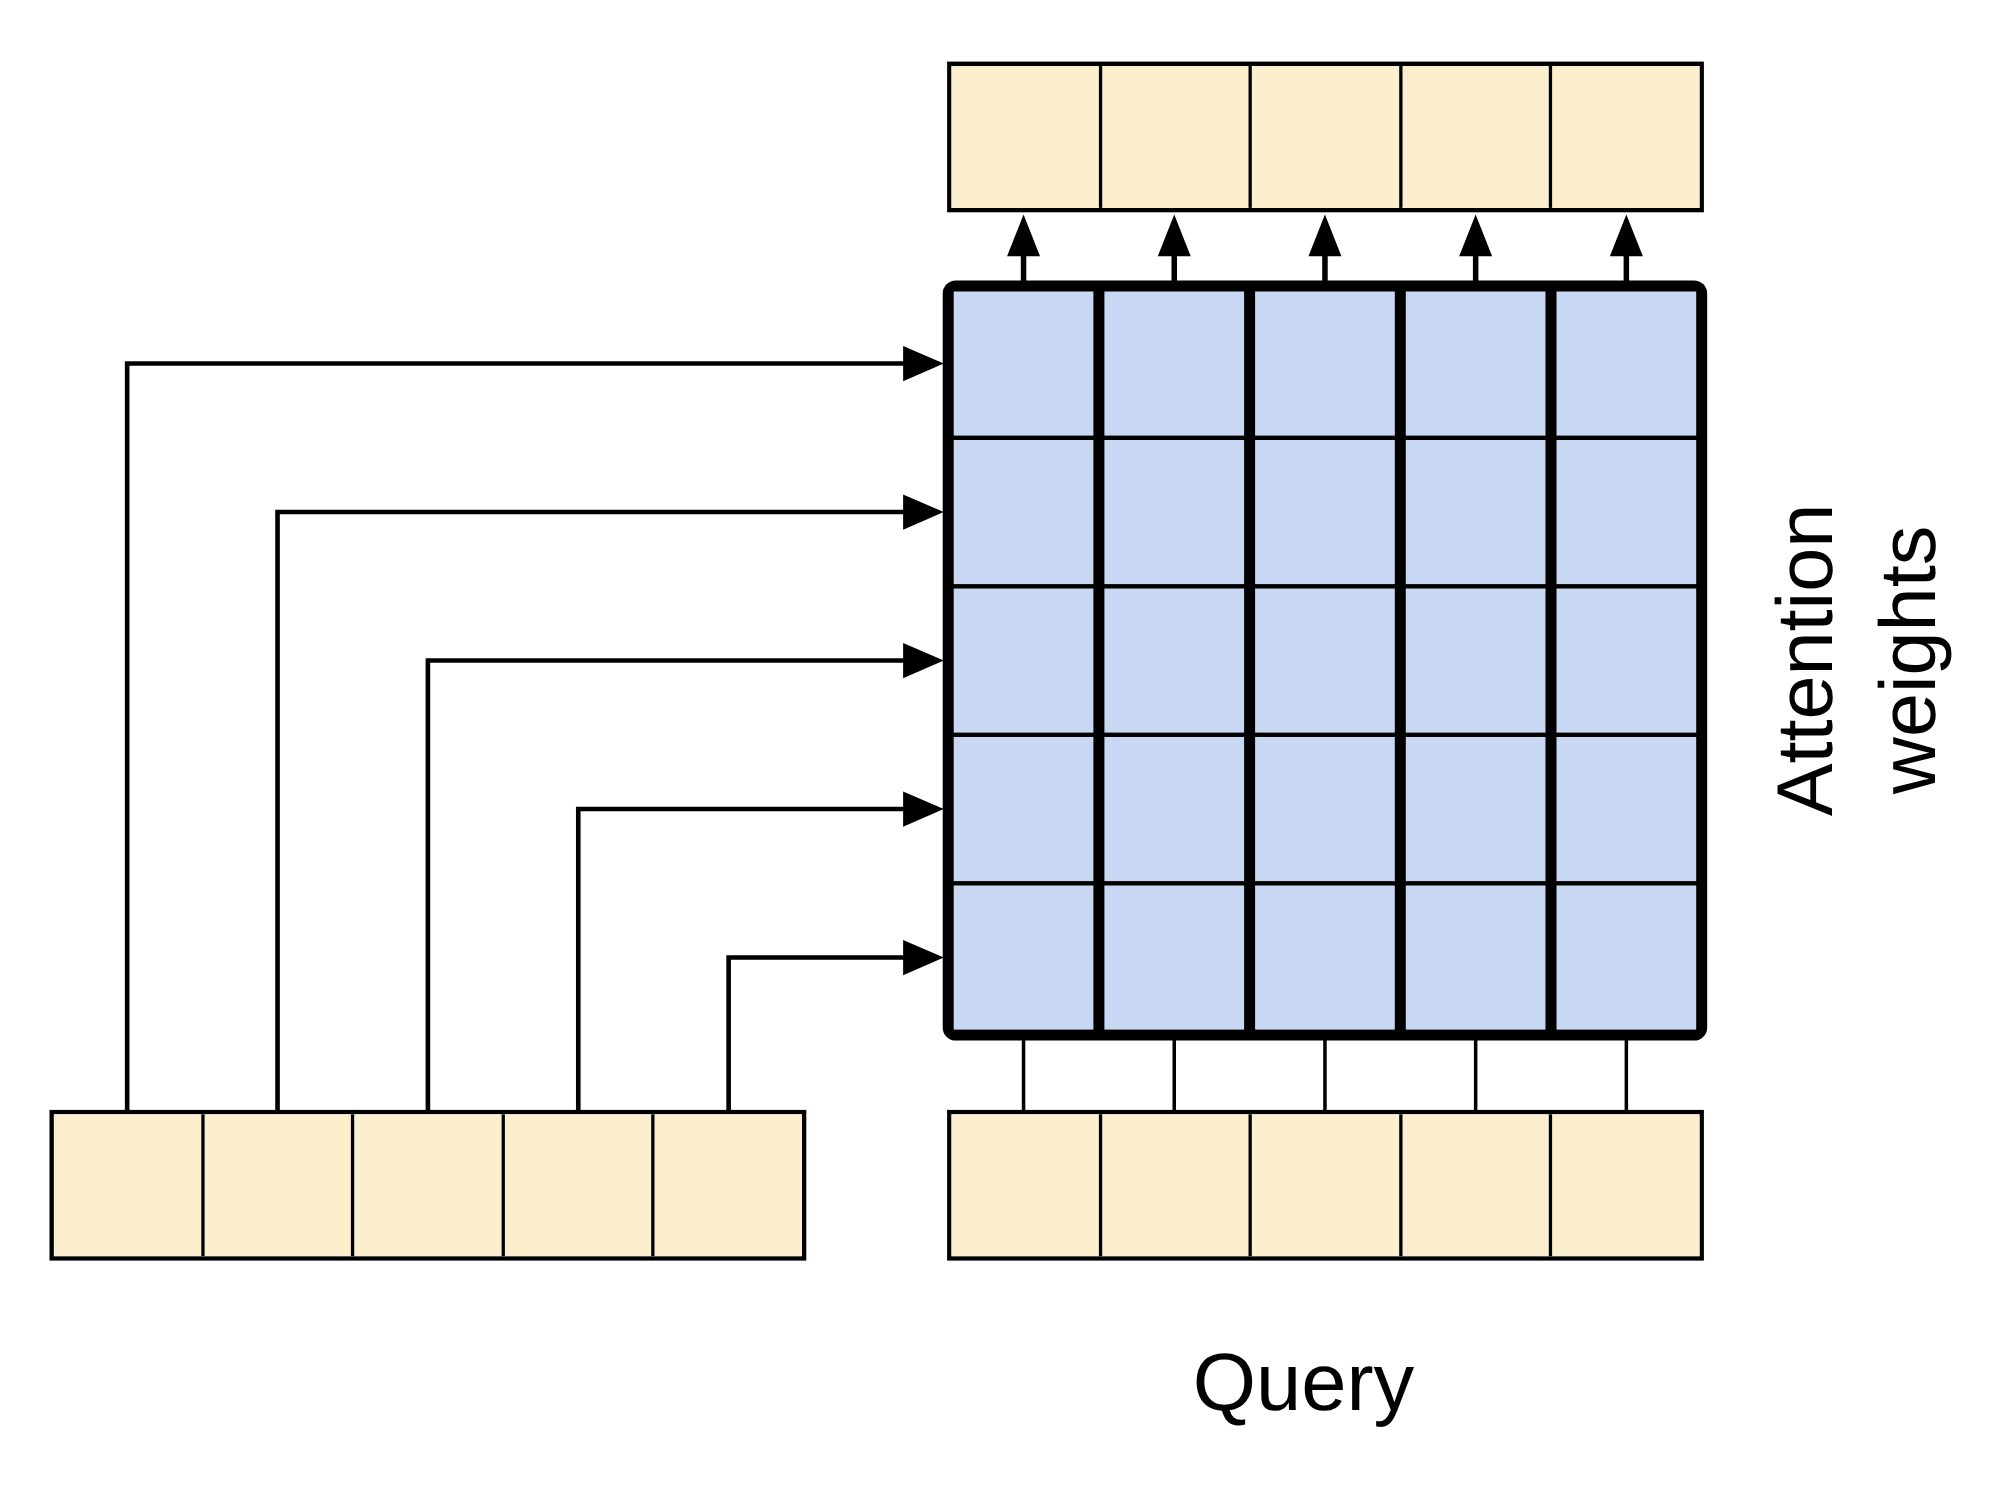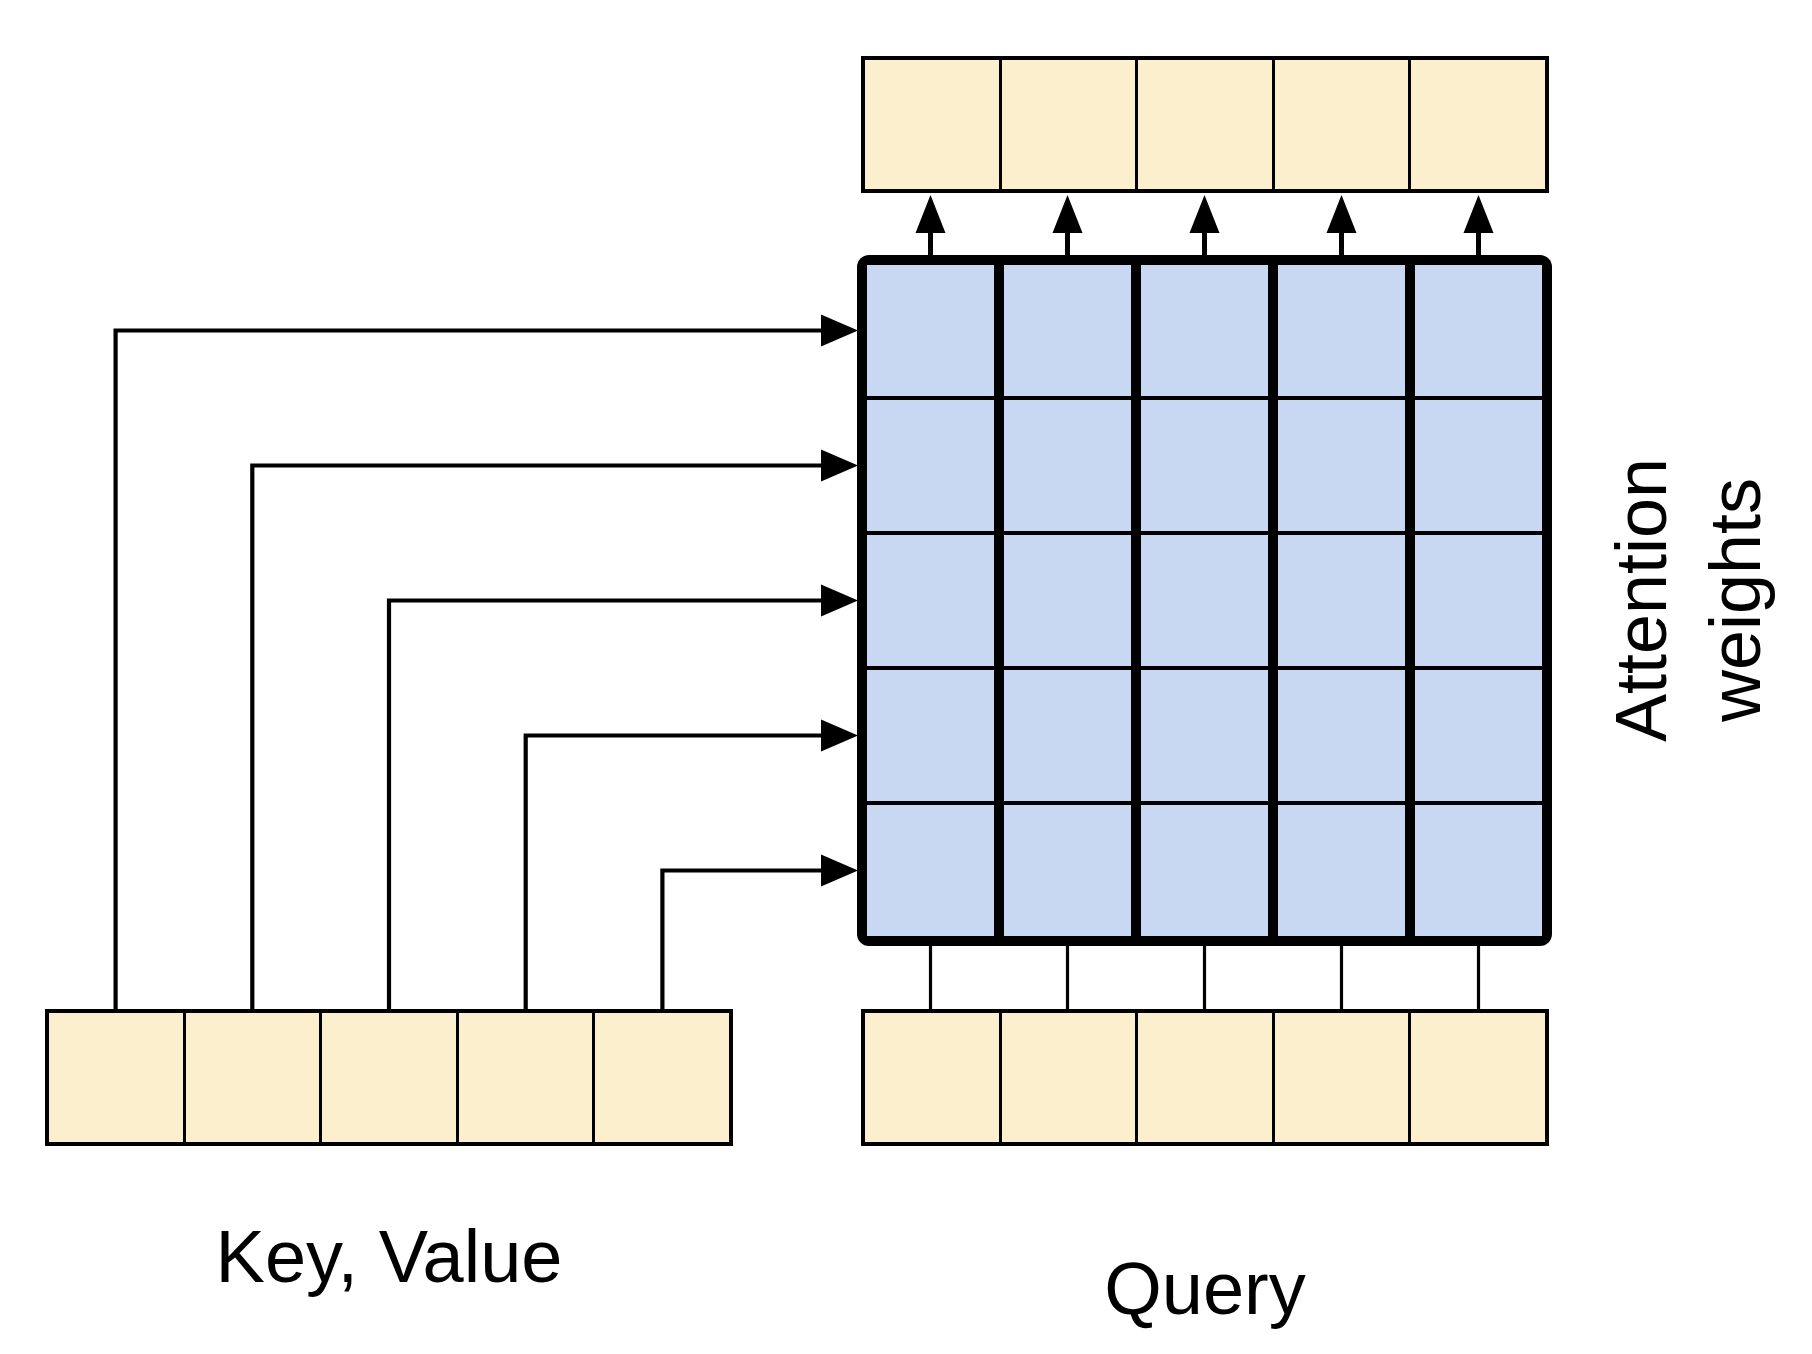--- a/index.html
+++ b/index.html
@@ -146,22 +146,21 @@
     </div>
 
   <div id="kv-row" class="io-row" style="left:45px; top:1009px; width:688px; height:137px;">
       <div class="cell" style="background: rgb(252, 239, 205);"></div>
       <div class="cell" style="background: rgb(252, 239, 205);"></div>
       <div class="cell" style="background: rgb(252, 239, 205);"></div>
       <div class="cell" style="background: rgb(252, 239, 205);"></div>
       <div class="cell" style="background: rgb(252, 239, 205);"></div>
     </div>
 
-  <div class="diagram-label" style="left:45px; top:1214px; width:688px;">Key, Value</div>
 
-  <div class="diagram-label" style="left:861px; top:1214px; width:688px;margin-top:32px;">Query</div>
+  <div class="diagram-label" style="left:841px; top:1214px; width:688px;">Query</div>
 
   <div class="rotated-label" style="left:1689px; top:600px;">
     <span>Attention</span>
     <span>weights</span>
   </div>
 
 </div>
 
 </body></html>

